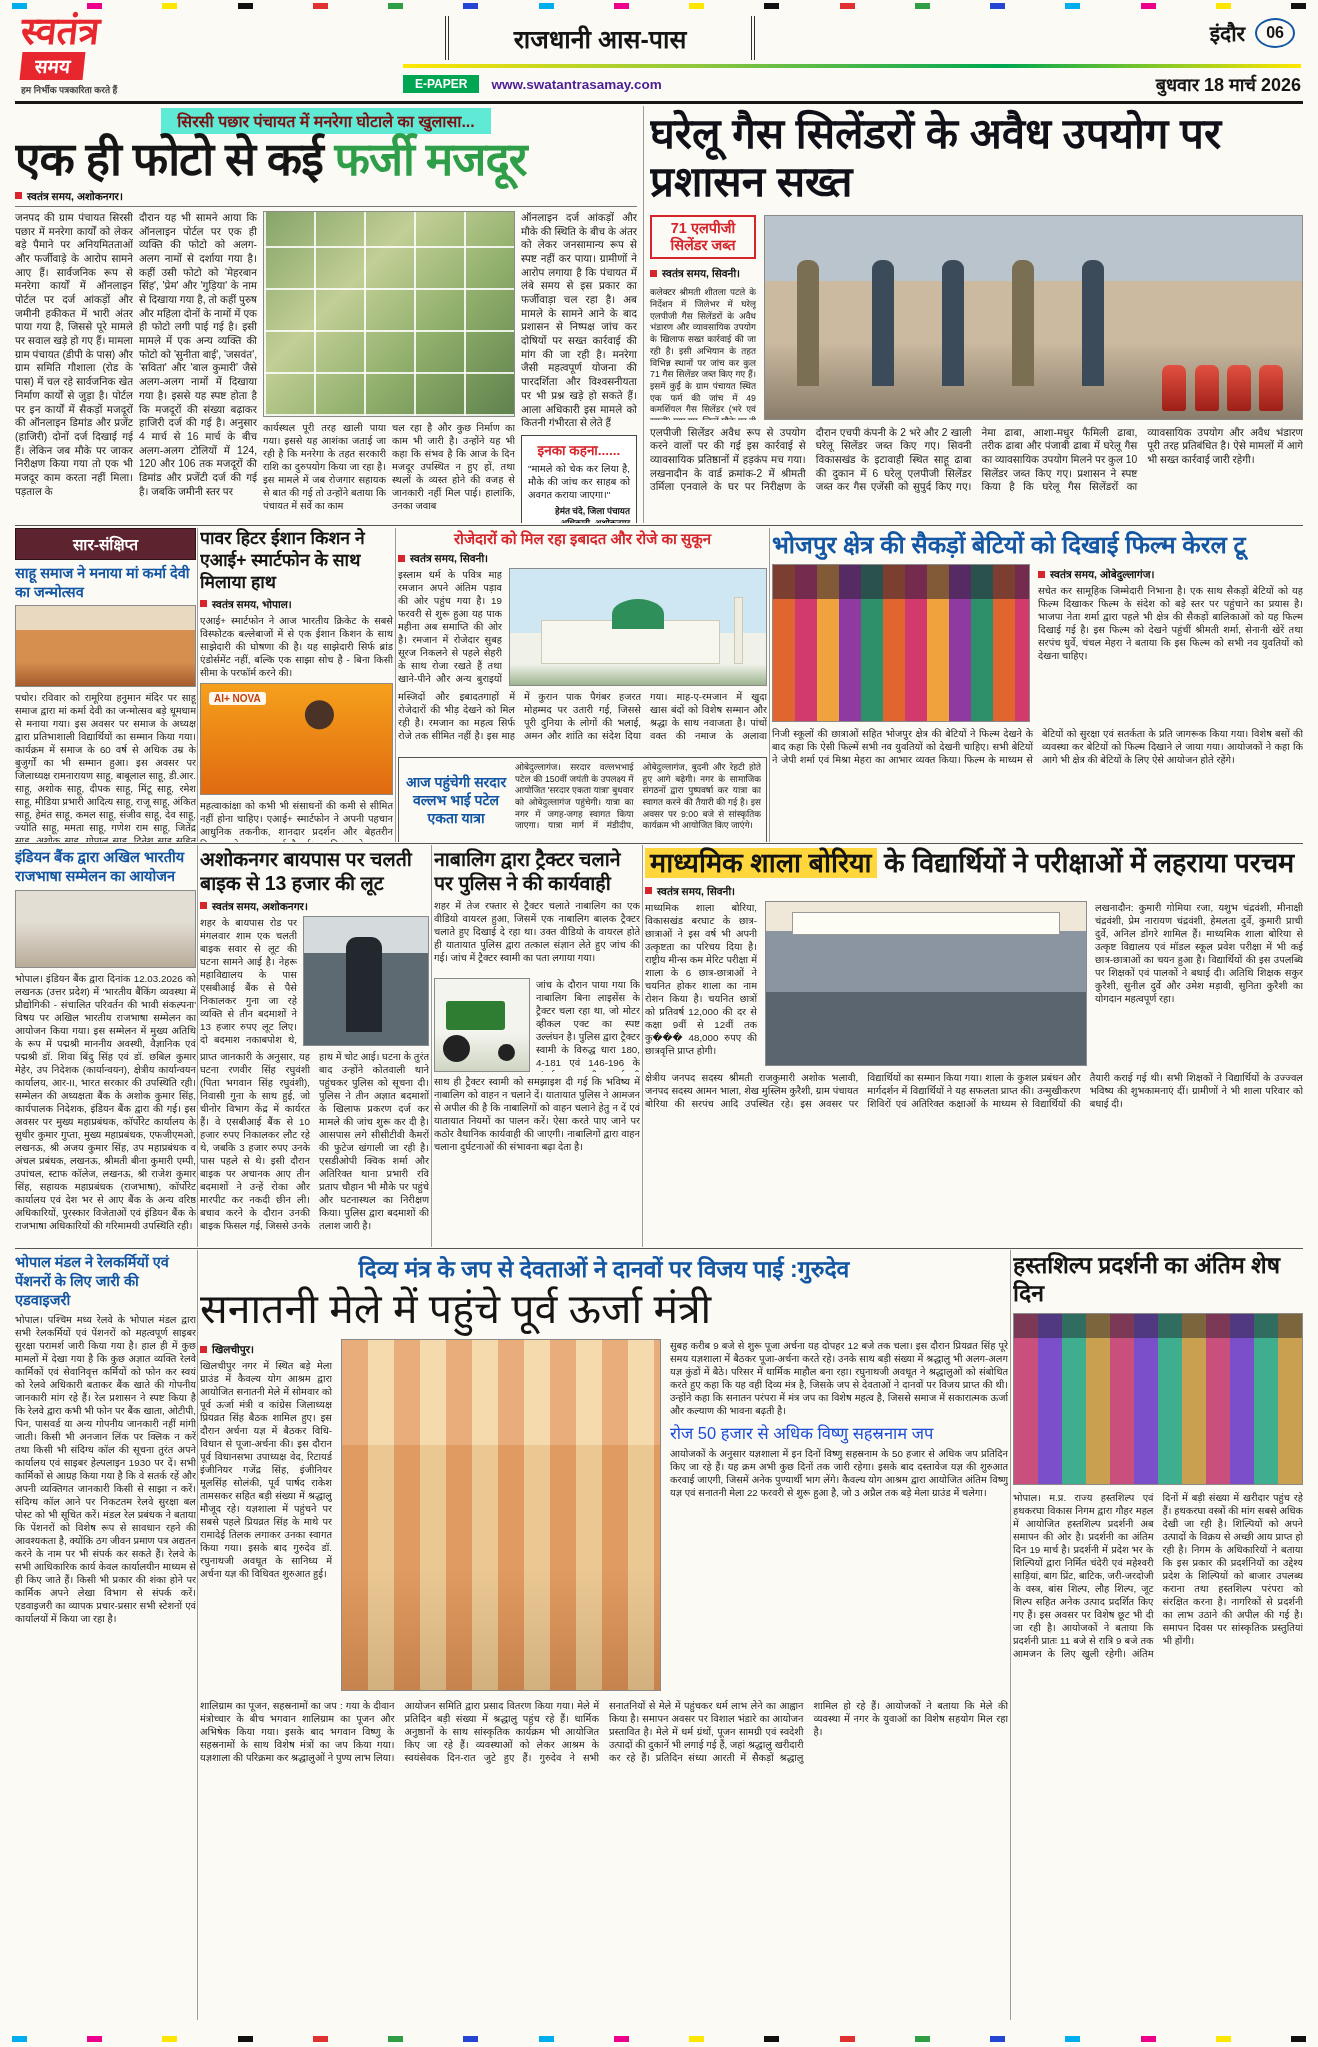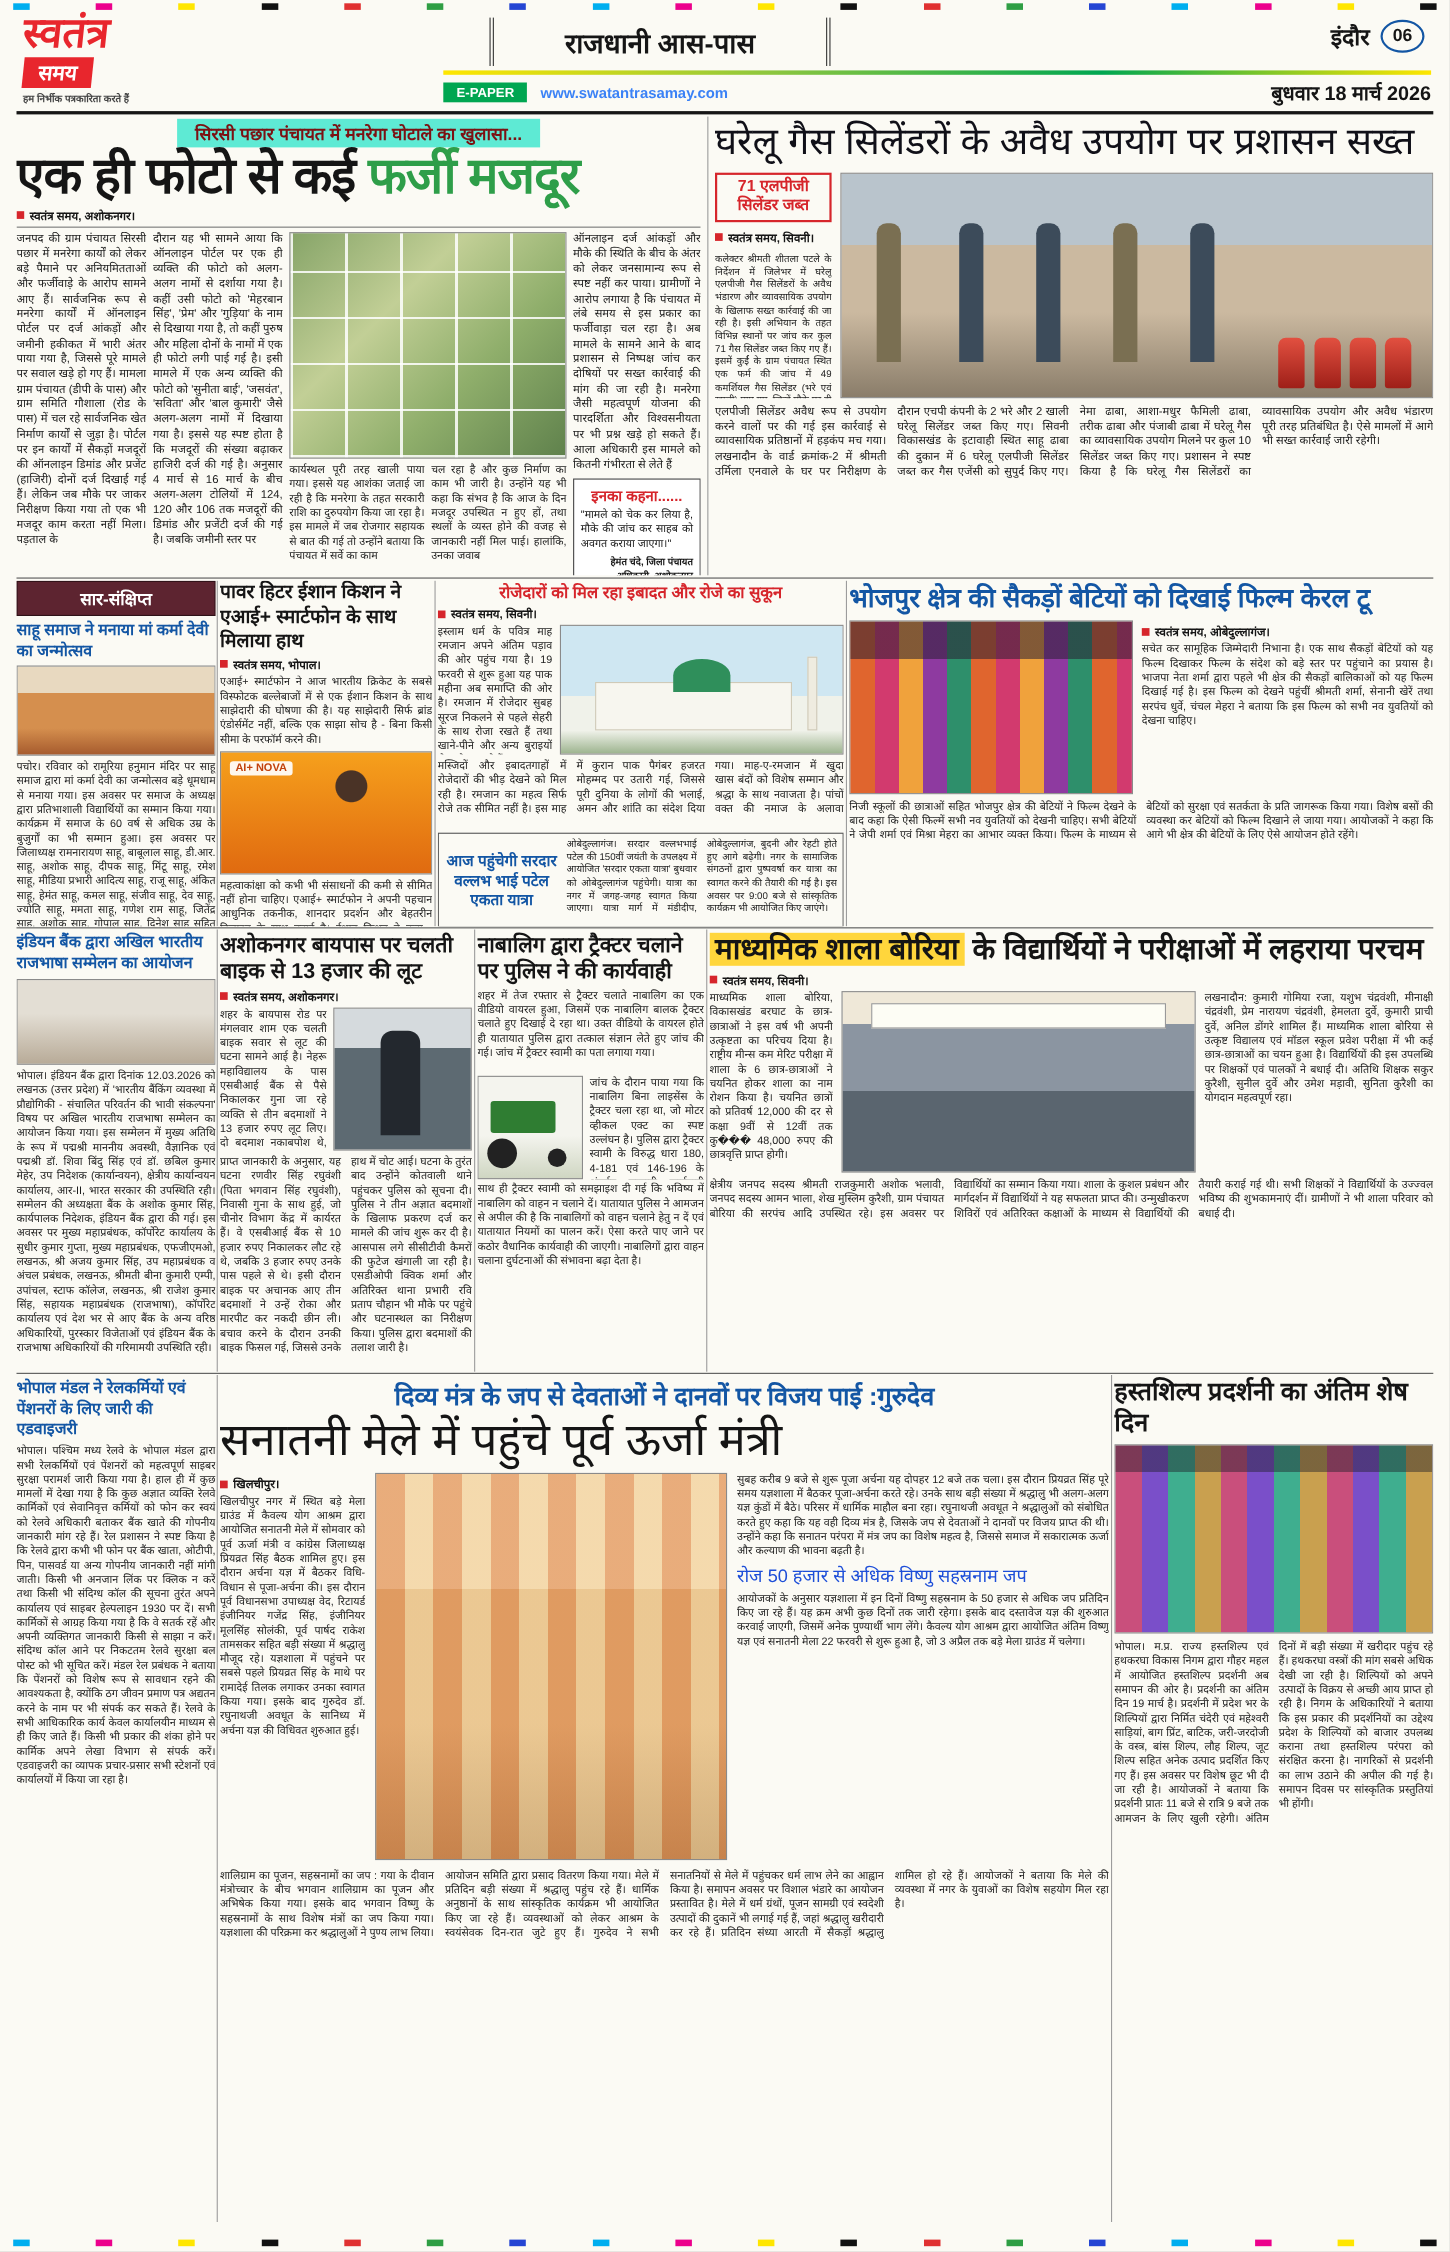--- a/index.html
+++ b/index.html
@@ -15,21 +15,21 @@
 .mast1{font-size:38px;font-weight:800;color:#e8262d;transform:skew(-6deg);line-height:1}
 .mast2{display:inline-block;background:#e8262d;color:#fff;font-weight:800;font-size:19px;padding:1px 14px;transform:skew(-6deg);margin-top:2px}
 .tag{font-size:9px;color:#444;margin-top:3px;font-weight:bold}
 .secbox{position:absolute;left:430px;top:4px;width:310px;text-align:center;font-size:25px;font-weight:800;border-left:4px double #333;border-right:4px double #333;padding:5px 0}
 .cityw{position:absolute;right:8px;top:6px;display:flex;align-items:center;gap:10px}
 .city{font-size:21px;font-weight:800}
 .pgnum{display:inline-block;border:2px solid #1356a4;border-radius:50%;padding:4px 9px;font-weight:800;font-size:16px}
 .gradbar{position:absolute;left:388px;top:52px;width:898px;height:4px;background:linear-gradient(90deg,#ffe600,#8cc63f,#00a651,#ffe600)}
 .subrow{position:absolute;left:388px;top:60px;width:898px;display:flex;align-items:center;gap:12px}
 .epaper{background:#00a651;color:#fff;font-weight:800;font-size:12px;padding:2px 12px}
-.site{font-weight:800;font-size:13.5px;color:#3b82f6}
+.site{font-weight:800;font-size:13.5px;color:#4c1d95}
 .date{margin-left:auto;font-size:18px;font-weight:800}
 .art{position:absolute;overflow:hidden}
 .vline{position:absolute;width:1px;background:#9c9c9c}
 .hline{position:absolute;height:1px;background:#555}
 .kickw{text-align:center;margin:2px 0}
 .kicker{display:inline-block;background:#5eead4;color:#7c1113;font-weight:800;font-size:16px;padding:2px 16px}
 .h-mnrega{font-size:46px;font-weight:800;text-align:left;line-height:1.02;margin:2px 0 6px;letter-spacing:-1px}
 .green{color:#2e9e49}
 .byline{display:flex;align-items:center;gap:5px;font-weight:800;font-size:10.5px;margin:3px 0}
 .sq{width:7px;height:7px;background:#d6252b;flex:none}
@@ -46,21 +46,21 @@
 .collage{height:206px;background:repeating-linear-gradient(0deg,rgba(255,255,255,.85) 0 2px,transparent 2px 42px),repeating-linear-gradient(90deg,rgba(255,255,255,.85) 0 2px,transparent 2px 50px),linear-gradient(135deg,#86a468,#c2cf96 35%,#8fae6b 65%,#5f814c)}
 .mn-below{display:flex;gap:6px;margin-top:4px;flex:1}
 .mn-below .bodytext{flex:1}
 .mn-right{display:flex;flex-direction:column;gap:5px}
 .mn-right>.bodytext{flex:1}
 .quotebox{border:1.5px solid #444;padding:5px 6px;background:#fff}
 .qtitle{text-align:center;color:#d6252b;font-weight:800;font-size:13.5px;margin-bottom:3px}
 .qtext{font-size:9.8px;line-height:1.35;text-align:justify}
 .qattr{font-size:8.8px;text-align:right;margin-top:3px;font-weight:bold}
 #gas{left:650px;top:106px;width:653px;height:417px}
-.h-gas{font-size:34px;font-weight:400;line-height:1.15;margin:4px 0 8px;color:#101018}
+.h-gas{font-size:42px;font-weight:700;line-height:1.15;margin:4px 0 8px;color:#101018}
 .gas-row{display:flex;gap:8px;height:205px}
 .gas-left{width:106px;flex:none;display:flex;flex-direction:column;gap:4px}
 .badge{border:2px solid #d6252b;color:#d6252b;font-weight:800;font-size:14.5px;text-align:center;padding:3px 2px;line-height:1.2}
 .gasphoto{flex:1;background:linear-gradient(180deg,#b9c4cc 0 32%,#cbb9a0 32% 62%,#8a7d6a)}
 .cyl{position:absolute;bottom:8px;width:24px;height:46px;border-radius:7px 7px 3px 3px;background:linear-gradient(180deg,#e25040,#9e1f18)}
 .fig{position:absolute;top:22%;width:22px;height:62%;border-radius:9px 9px 0 0;background:#3c4b5a}
 .fig.khaki{background:#7a6f52}
 #gas .cols4{margin-top:6px;height:148px}
 #saar{left:15px;top:528px;width:181px;height:314px}
 .saarhead{background:#5d2430;color:#fff;text-align:center;font-weight:800;font-size:15.5px;padding:4px 0;border:1px solid #2e1218;margin-bottom:4px}

